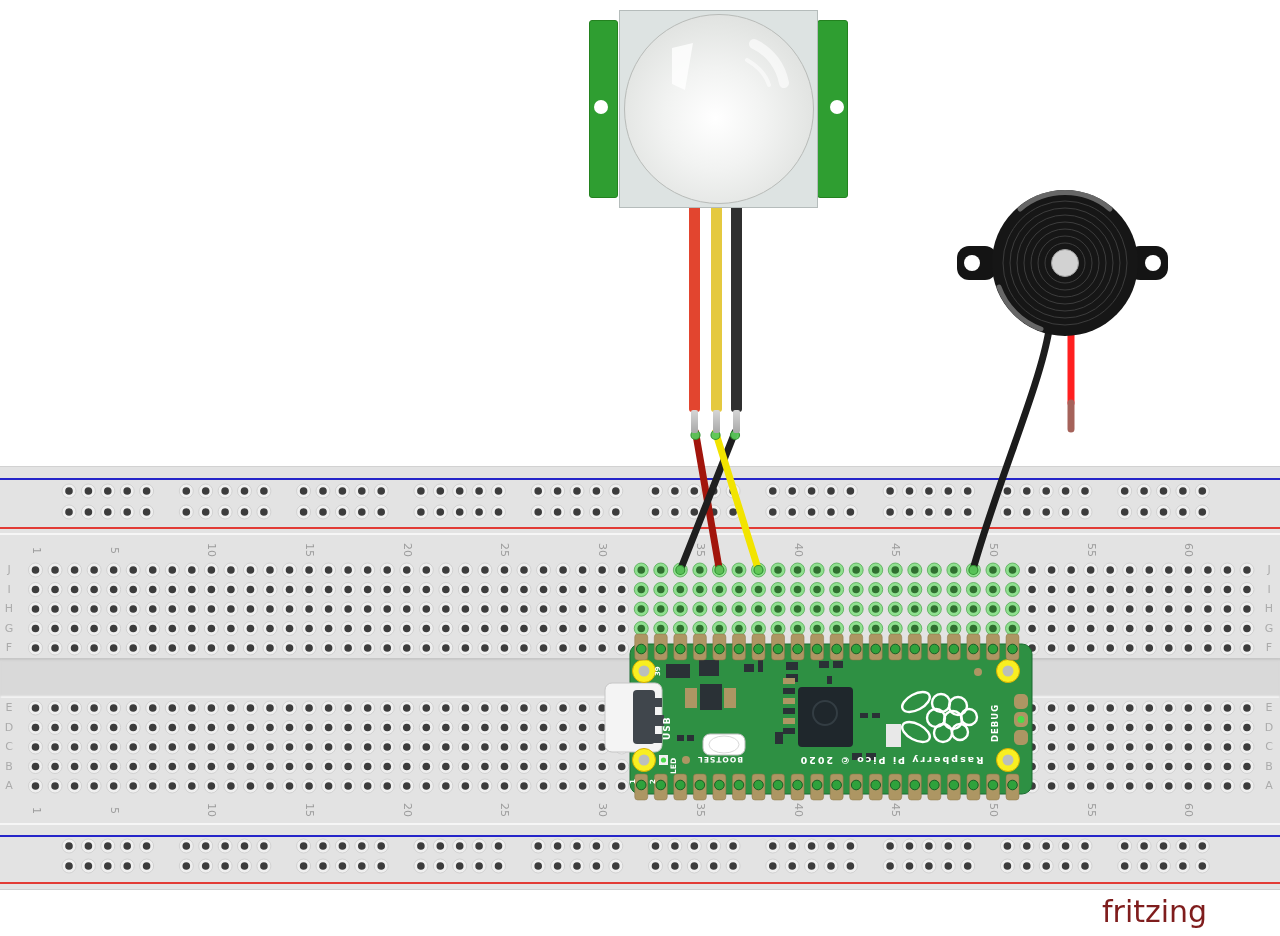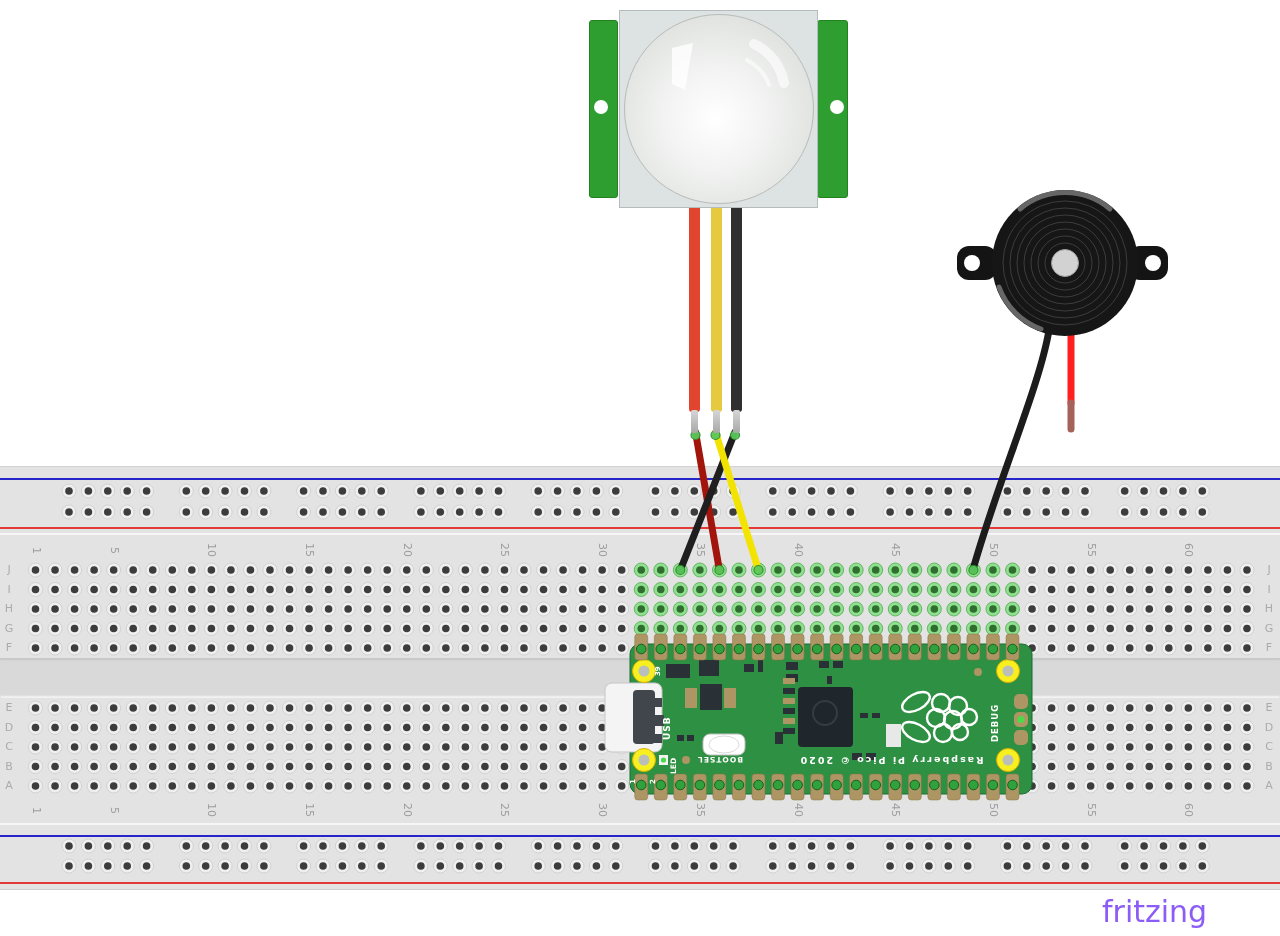--- a/index.html
+++ b/index.html
@@ -22,21 +22,21 @@
   .vtext{writing-mode:vertical-rl;transform:rotate(180deg);}
   .flip{transform:rotate(180deg);text-align:center;}
   
   .pir-tab{background:#2f9e31;border:1px solid #23821f;border-radius:3px;}
   .pir-hole{width:14px;height:14px;border-radius:50%;background:#ffffff;}
   #pir-body{background:#dde3e2;border:1px solid #b5bcbb;}
   #pir-dome{width:188px;height:188px;border-radius:50%;border:1px solid #b8bbb8;
     background:radial-gradient(circle at 48% 55%, #ffffff 0%, #f2f3f2 35%, #e4e6e4 65%, #d5d7d5 100%);}
   .cable{width:11px;height:215px;border-radius:3px;}
   .cable-tip{width:7px;height:23px;border-radius:2px;background:linear-gradient(#d6d6d6,#a8a8a8);}
-  #fritzing-logo{color:#8b5cf6;font-size:30px;letter-spacing:0px;}
+  #fritzing-logo{color:#7f1d1d;font-size:30px;letter-spacing:0px;}
 </style>
 </head>
 <body>
 
 <div id="stage">
 
   <div id="breadboard" class="abs">
     <div class="rail-line" style="top:11px;background:#2525c9"></div>
     <div class="rail-line" style="top:60px;background:#e23b35"></div>
     <div class="sep-line" style="top:66px"></div>

